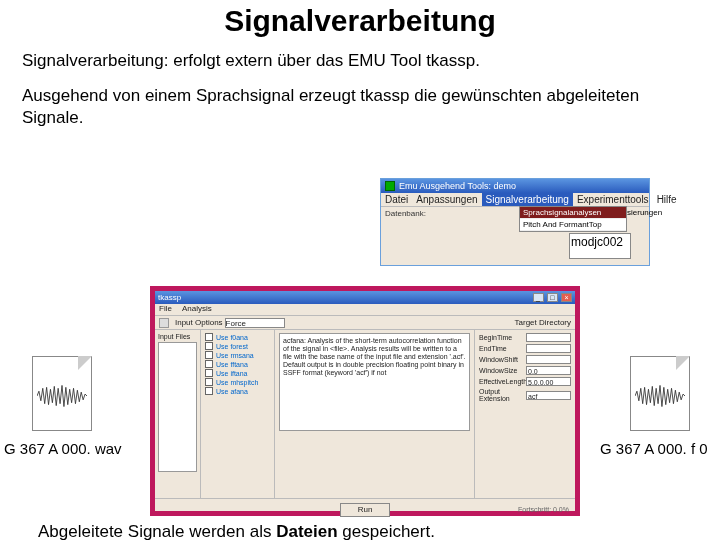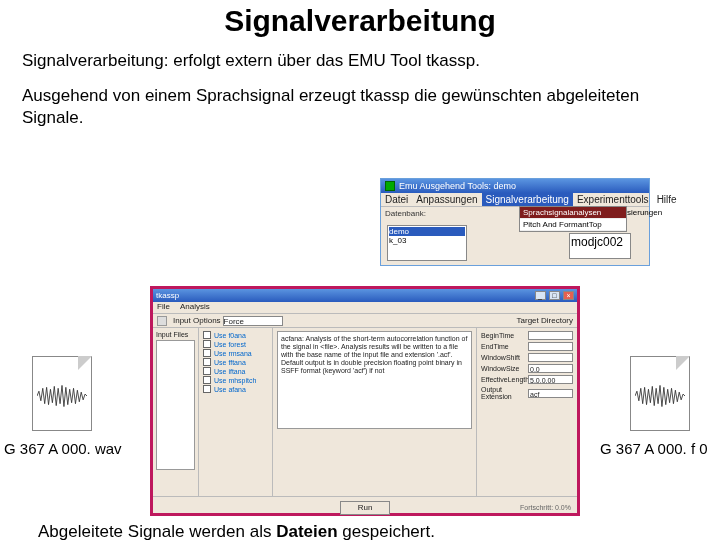--- a/index.html
+++ b/index.html
@@ -26,21 +26,21 @@
   .emu-win .menu span.hi{background:#2a5bbd;color:#fff}
   .emu-win .dbrow{display:flex;font-size:8px;padding:2px 4px;gap:6px;align-items:flex-end}
   .emu-win .dbrow .lbl{color:#333}
   .emu-win .ddsub{position:absolute;left:138px;top:27px;width:108px;background:#fff;border:1px solid #888;font-size:8px}
   .emu-win .ddsub div{padding:1px 3px;border-bottom:1px solid #eee}
   .emu-win .ddsub div.hi{background:#7f1d1d;color:#fff}
   .emu-win .list{position:absolute;left:6px;top:46px;width:80px;height:36px;border:1px solid #888;background:#fff;font-size:8px;padding:1px}
   .emu-win .list div.sel{background:#2a5bbd;color:#fff}
   .emu-win .lst2{position:absolute;right:18px;top:54px;width:62px;height:26px;background:#fff;border:1px solid #888;font-size:12px;padding:1px}
   
-  .tk{position:absolute;left:150px;top:286px;width:430px;height:230px;background:#efe7db;border:3px solid #be185d;font-size:8px;color:#222}
+  .tk{position:absolute;left:150px;top:286px;width:430px;height:230px;background:#efe7db;border:5px solid #be185d;font-size:8px;color:#222}
   .tk .tb{height:13px;background:linear-gradient(#5a94e0,#2a5bbd);display:flex;justify-content:space-between;align-items:center;padding:0 3px;color:#fff}
   .tk .tb .btns span{display:inline-block;width:11px;height:9px;background:#d9e6f5;border:1px solid #888;margin-left:1px;text-align:center;line-height:8px;color:#000;font-size:7px}
   .tk .tb .btns span.cl{background:#e46050;color:#fff}
   .tk .mnu{height:12px;display:flex;padding:0 4px;gap:10px;border-bottom:1px solid #bbb}
   .tk .toolbar{height:14px;display:flex;align-items:center;padding:0 4px;gap:6px;border-bottom:1px solid #bbb}
   .tk .toolbar .tb-item{display:flex;align-items:center;gap:2px}
   .tk .toolbar .idrop{width:60px;height:10px;background:#fff;border:1px solid #888}
   .tk .body{display:flex;height:168px}
   .tk .col1{width:46px;border-right:1px solid #bbb;padding:3px}
   .tk .col1 .clab{font-size:7px;margin-bottom:2px}
@@ -81,24 +81,20 @@
     <span>Hilfe</span>
   </div>
   <div class="dbrow">
     <span class="lbl">Datenbank:</span>
   </div>
   <div class="ddsub">
     <div class="hi">Sprachsignalanalysen</div>
     <div>Pitch And FormantTop</div>
   </div>
   <div style="position:absolute;left:246px;top:29px;font-size:8px">sierungen</div>
-  <div class="list">
-    <div class="sel">demo</div>
-    <div>k_03</div>
-  </div>
   <div class="lst2">
     <div>modjc002</div>
   </div>
 </div>
 
 <div class="tk">
   <div class="tb">
     <span>tkassp</span>
     <span class="btns">
       <span>_</span>

